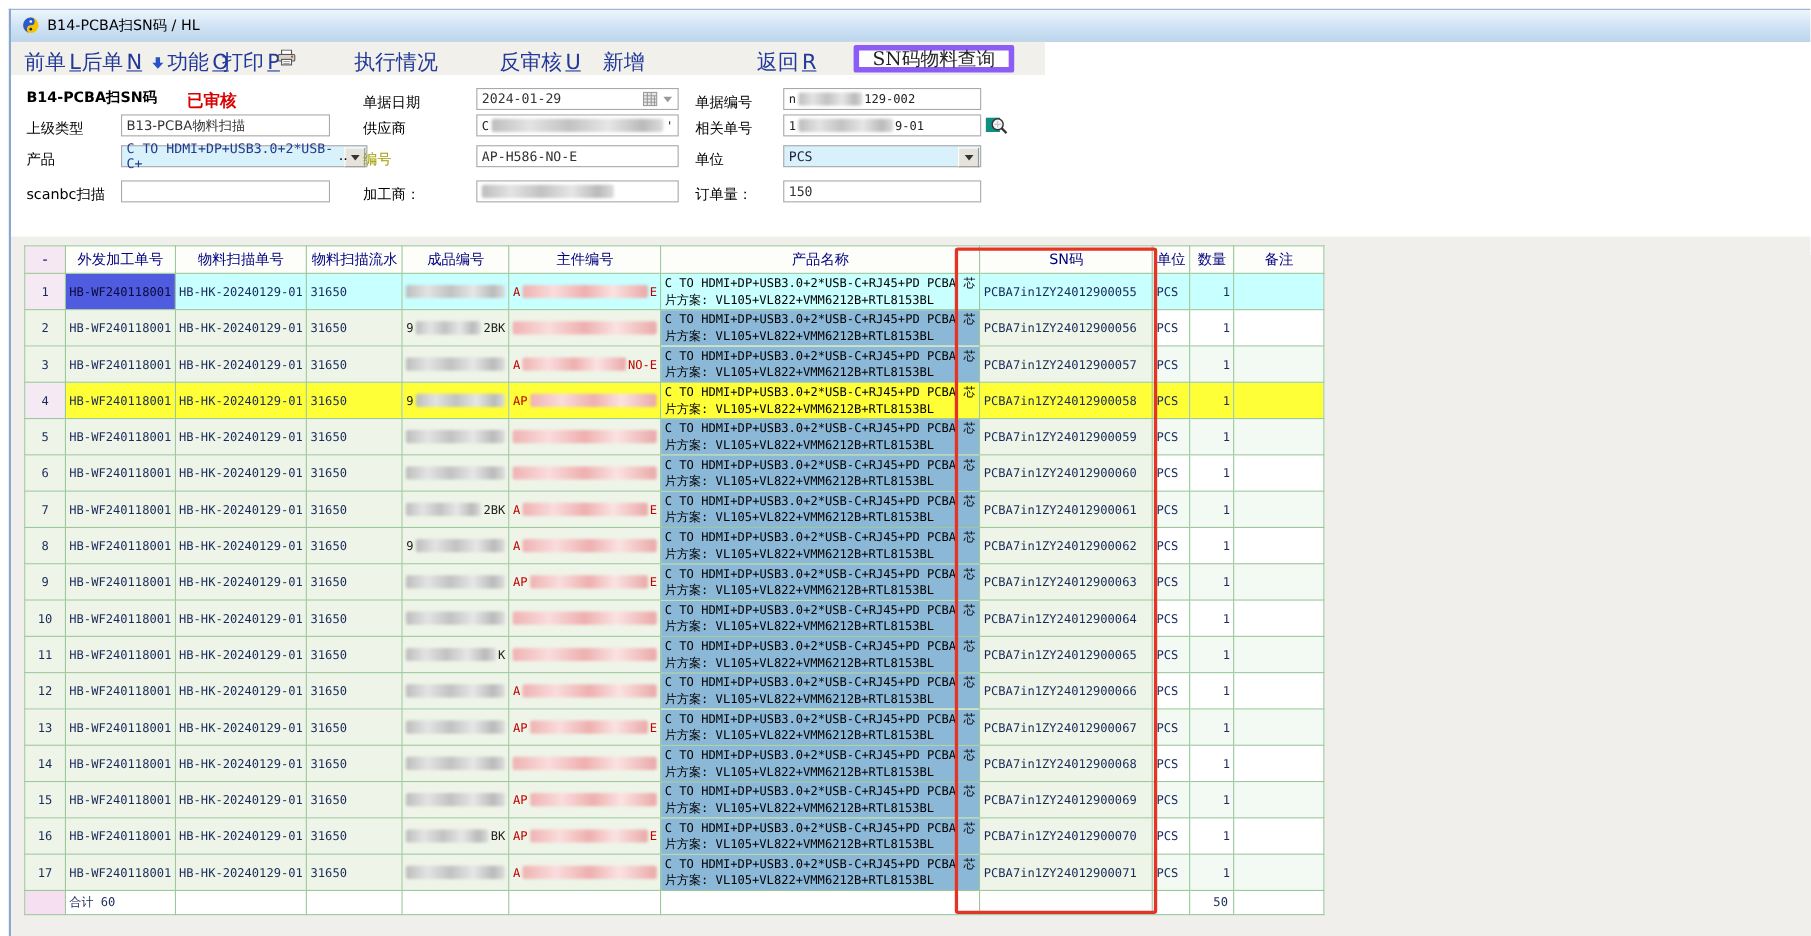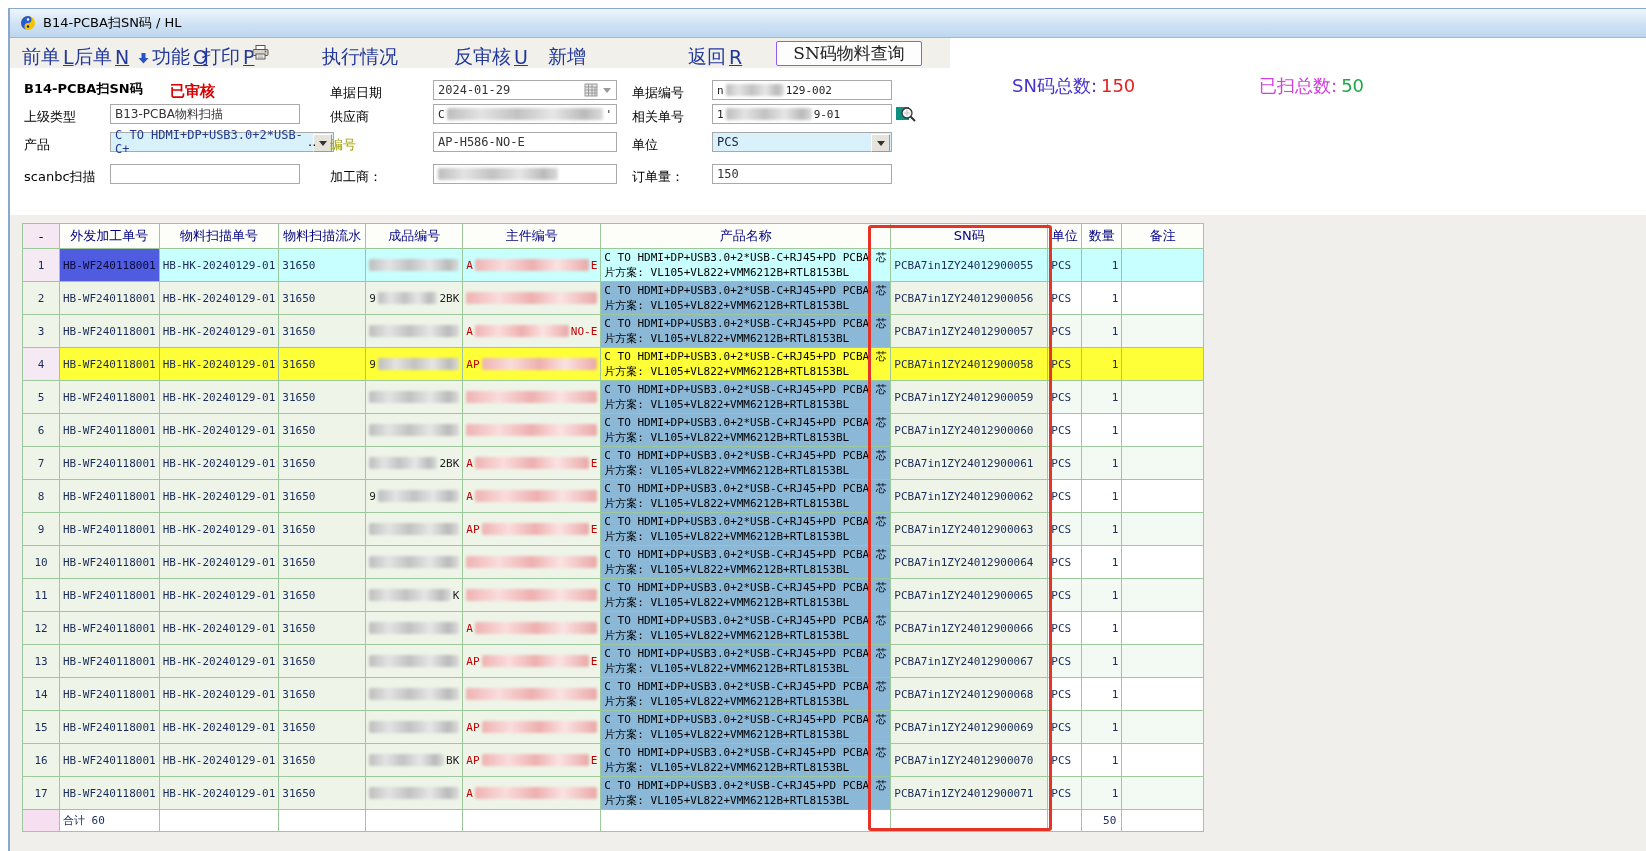--- a/index.html
+++ b/index.html
@@ -11,21 +11,21 @@
   .titlebar{height:28px;background:linear-gradient(#eef6fd,#cfe2f4 55%,#bdd6ee);
             border-bottom:1px solid #9db9d6;display:flex;align-items:center;gap:7px;
             padding-left:10px;font-size:13px;color:#000;}
   
   .toolbar{position:relative;height:30px;background:#fff;}
   .toolbar-bg{position:absolute;left:0;top:0;width:940px;height:30px;background:#f1f0ea;border-bottom:1px solid #e4e2da;}
   .menu-item{position:absolute;top:6px;font-size:19px;color:#22389a;cursor:default;white-space:nowrap;display:flex;align-items:center;gap:3px;}
   .menu-item u{text-decoration:underline;}
   .printer-btn{position:absolute;left:242px;top:7px;}
   .query-button{position:absolute;left:766px;top:3px;width:146px;height:25px;background:#fdfdfd;
-                border:1px solid #8b5cf6;border-radius:2px;font-size:17px;color:#222;
+                border:5px solid #8b5cf6;border-radius:2px;font-size:17px;color:#222;
                 display:flex;align-items:center;justify-content:center;font-family:"DejaVu Serif",serif;}
   .notice{position:absolute;left:980px;top:6px;font-size:19px;font-weight:bold;color:#8c2fd8;white-space:nowrap;letter-spacing:0.5px;}
   
   .form-area{position:relative;height:147px;background:#fff;font-size:13px;color:#000;}
   .flabel{position:absolute;white-space:nowrap;}
   .ffield{position:absolute;height:20px;background:#fff;border:1px solid #a9a9a9;
           font-size:12px;font-family:"DejaVu Sans Mono",monospace;color:#333;
           display:flex;align-items:center;padding:0 4px;box-sizing:border-box;}
   .ffield.cyanbg{background:#d9f1fb;color:#224;}
   .dd-btn{position:absolute;right:1px;top:1px;width:17px;height:16px;background:#e6e3dc;
@@ -230,24 +230,20 @@
       <span class="dd-btn">
           <span class="dd-tri"></span>
         </span>
     </div>
 
     <span class="flabel" style="left:622px;top:100px;">订单量：</span>
     <div class="ffield" style="left:702px;top:96px;width:180px;">
       <span>150</span>
     </div>
 
-    <div class="stat-line" style="left:1002px;top:6px;">
-      <span class="stat-label c-violetblue">SN码总数:</span><span class="c-red">150</span>
-      <span class="stat-label c-orchid" style="margin-left:118px;">已扫总数:</span><span class="c-green">50</span>
-    </div>
   </div>
 
   <div class="table-region">
     <div class="grid-wrap">
       <table class="grid">
         <colgroup>
           <col style="width:37px">
             <col style="width:96px">
             <col style="width:115px">
             <col style="width:87px">

